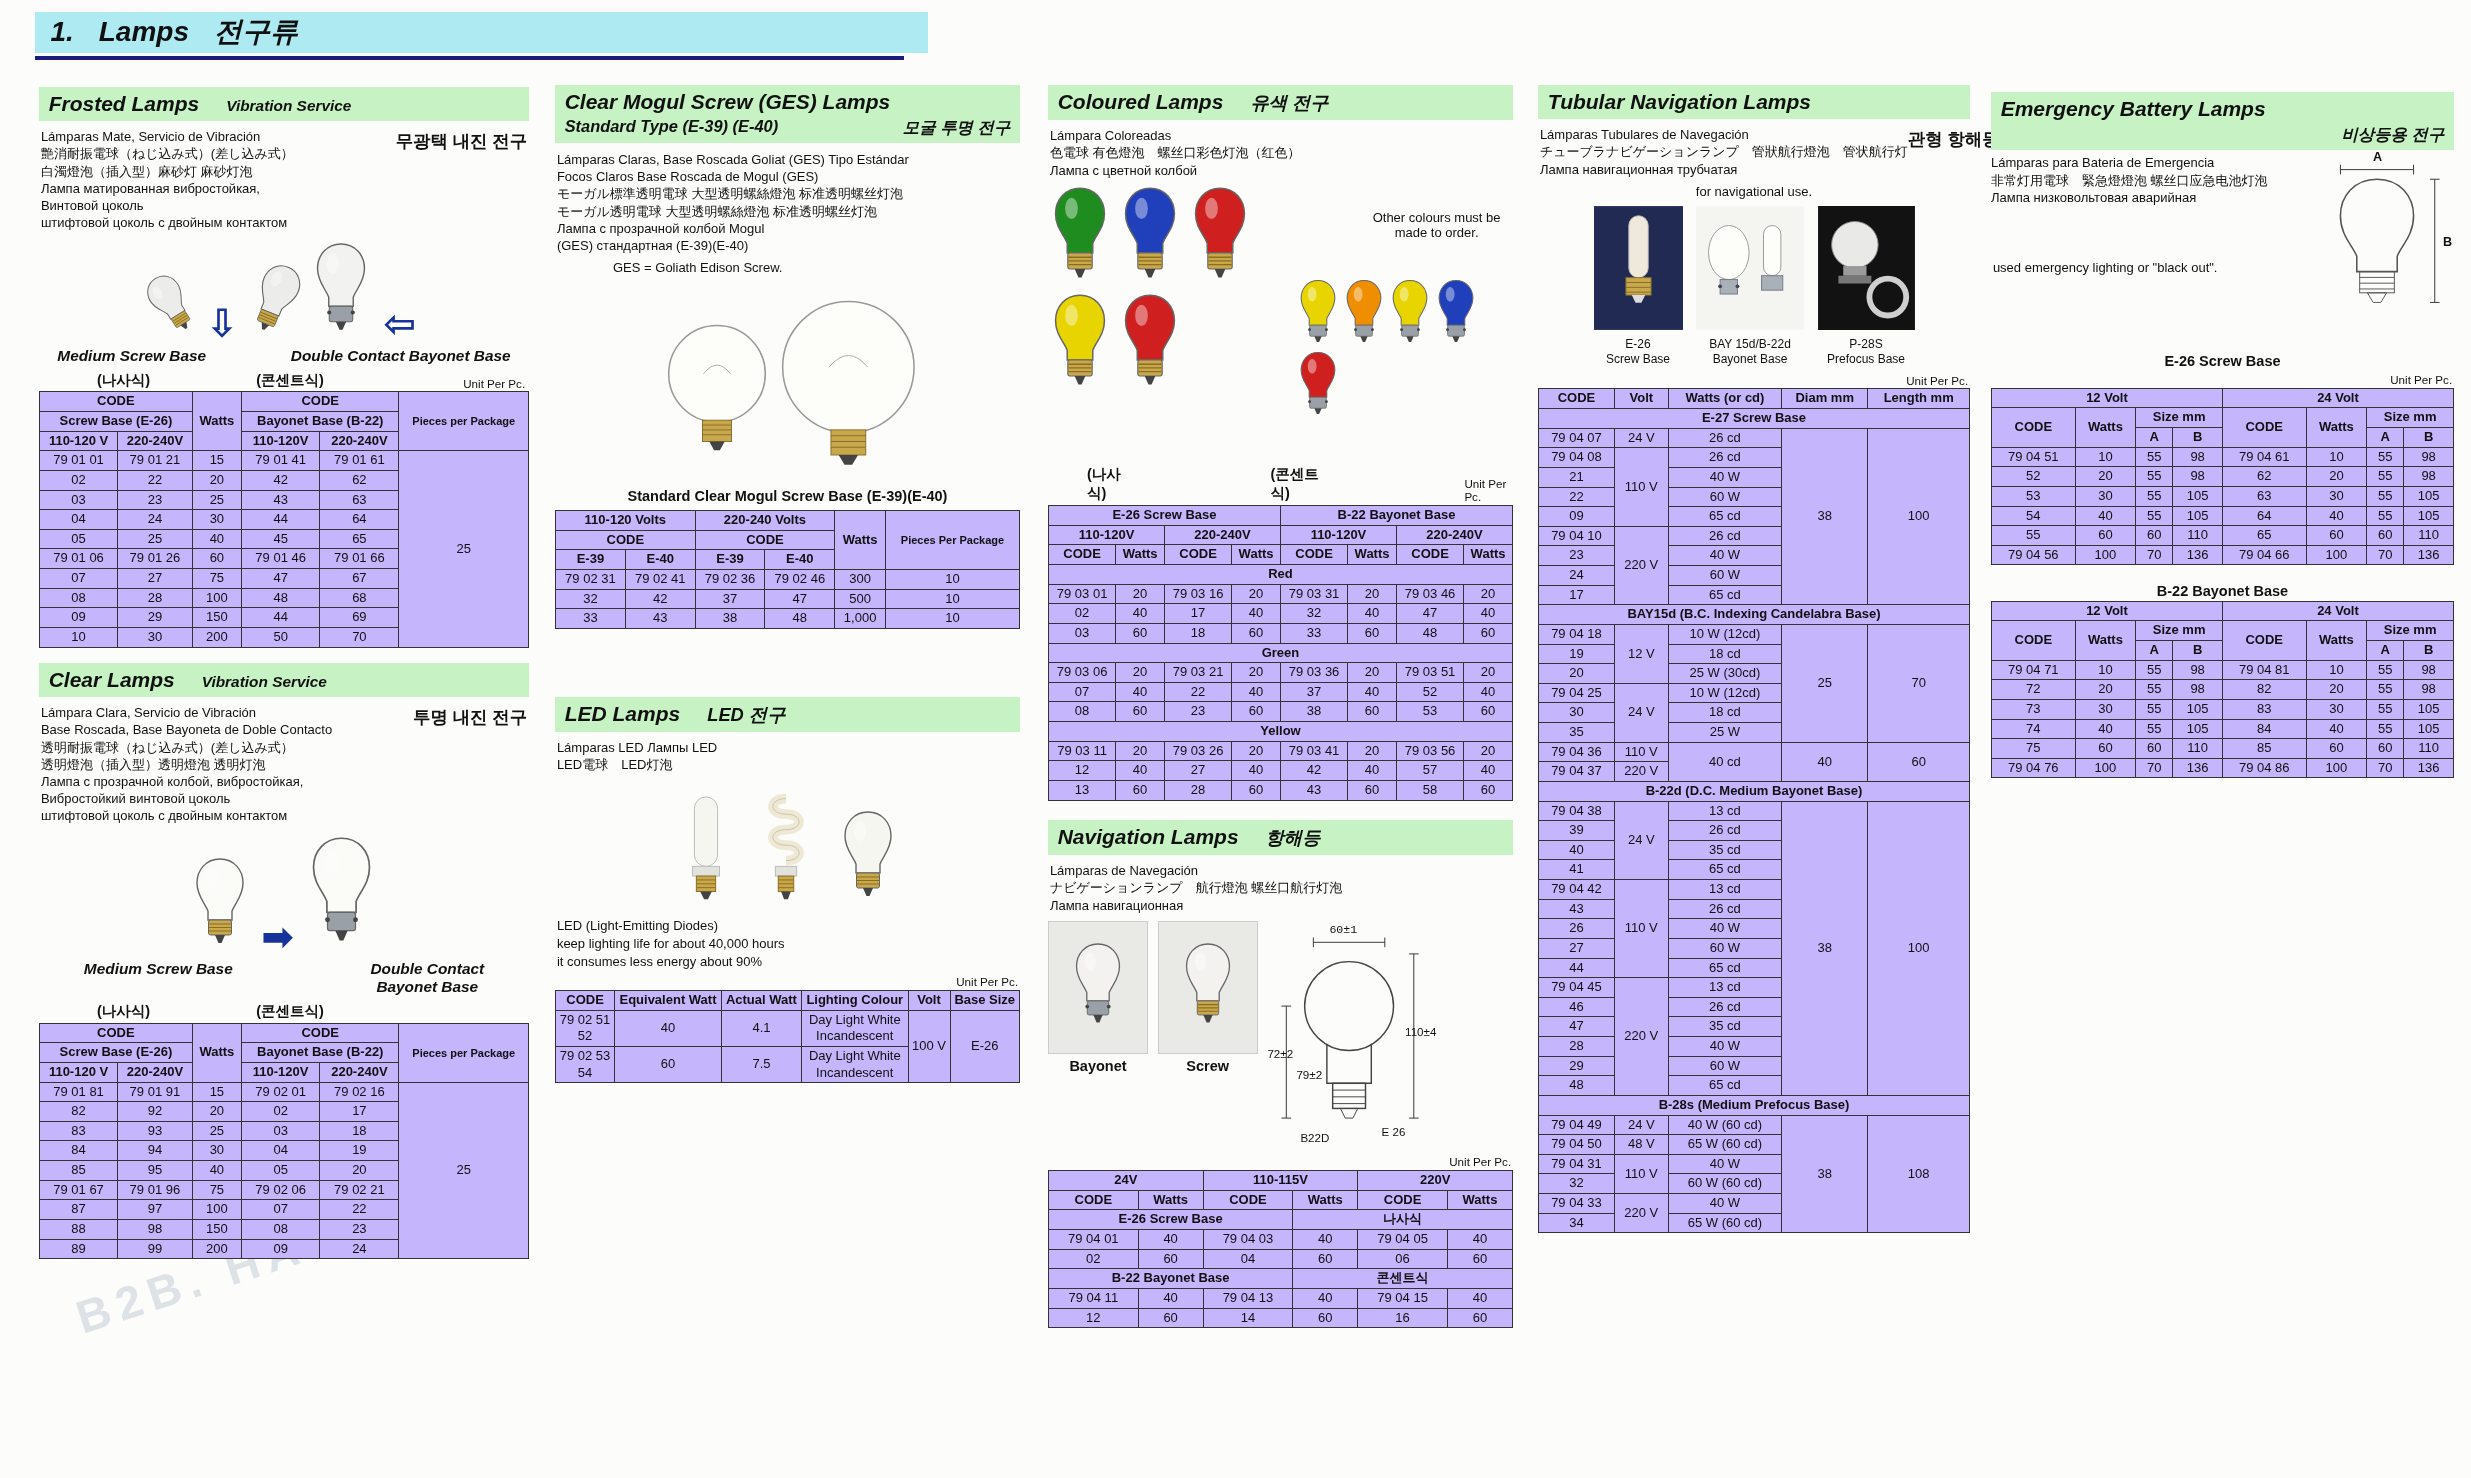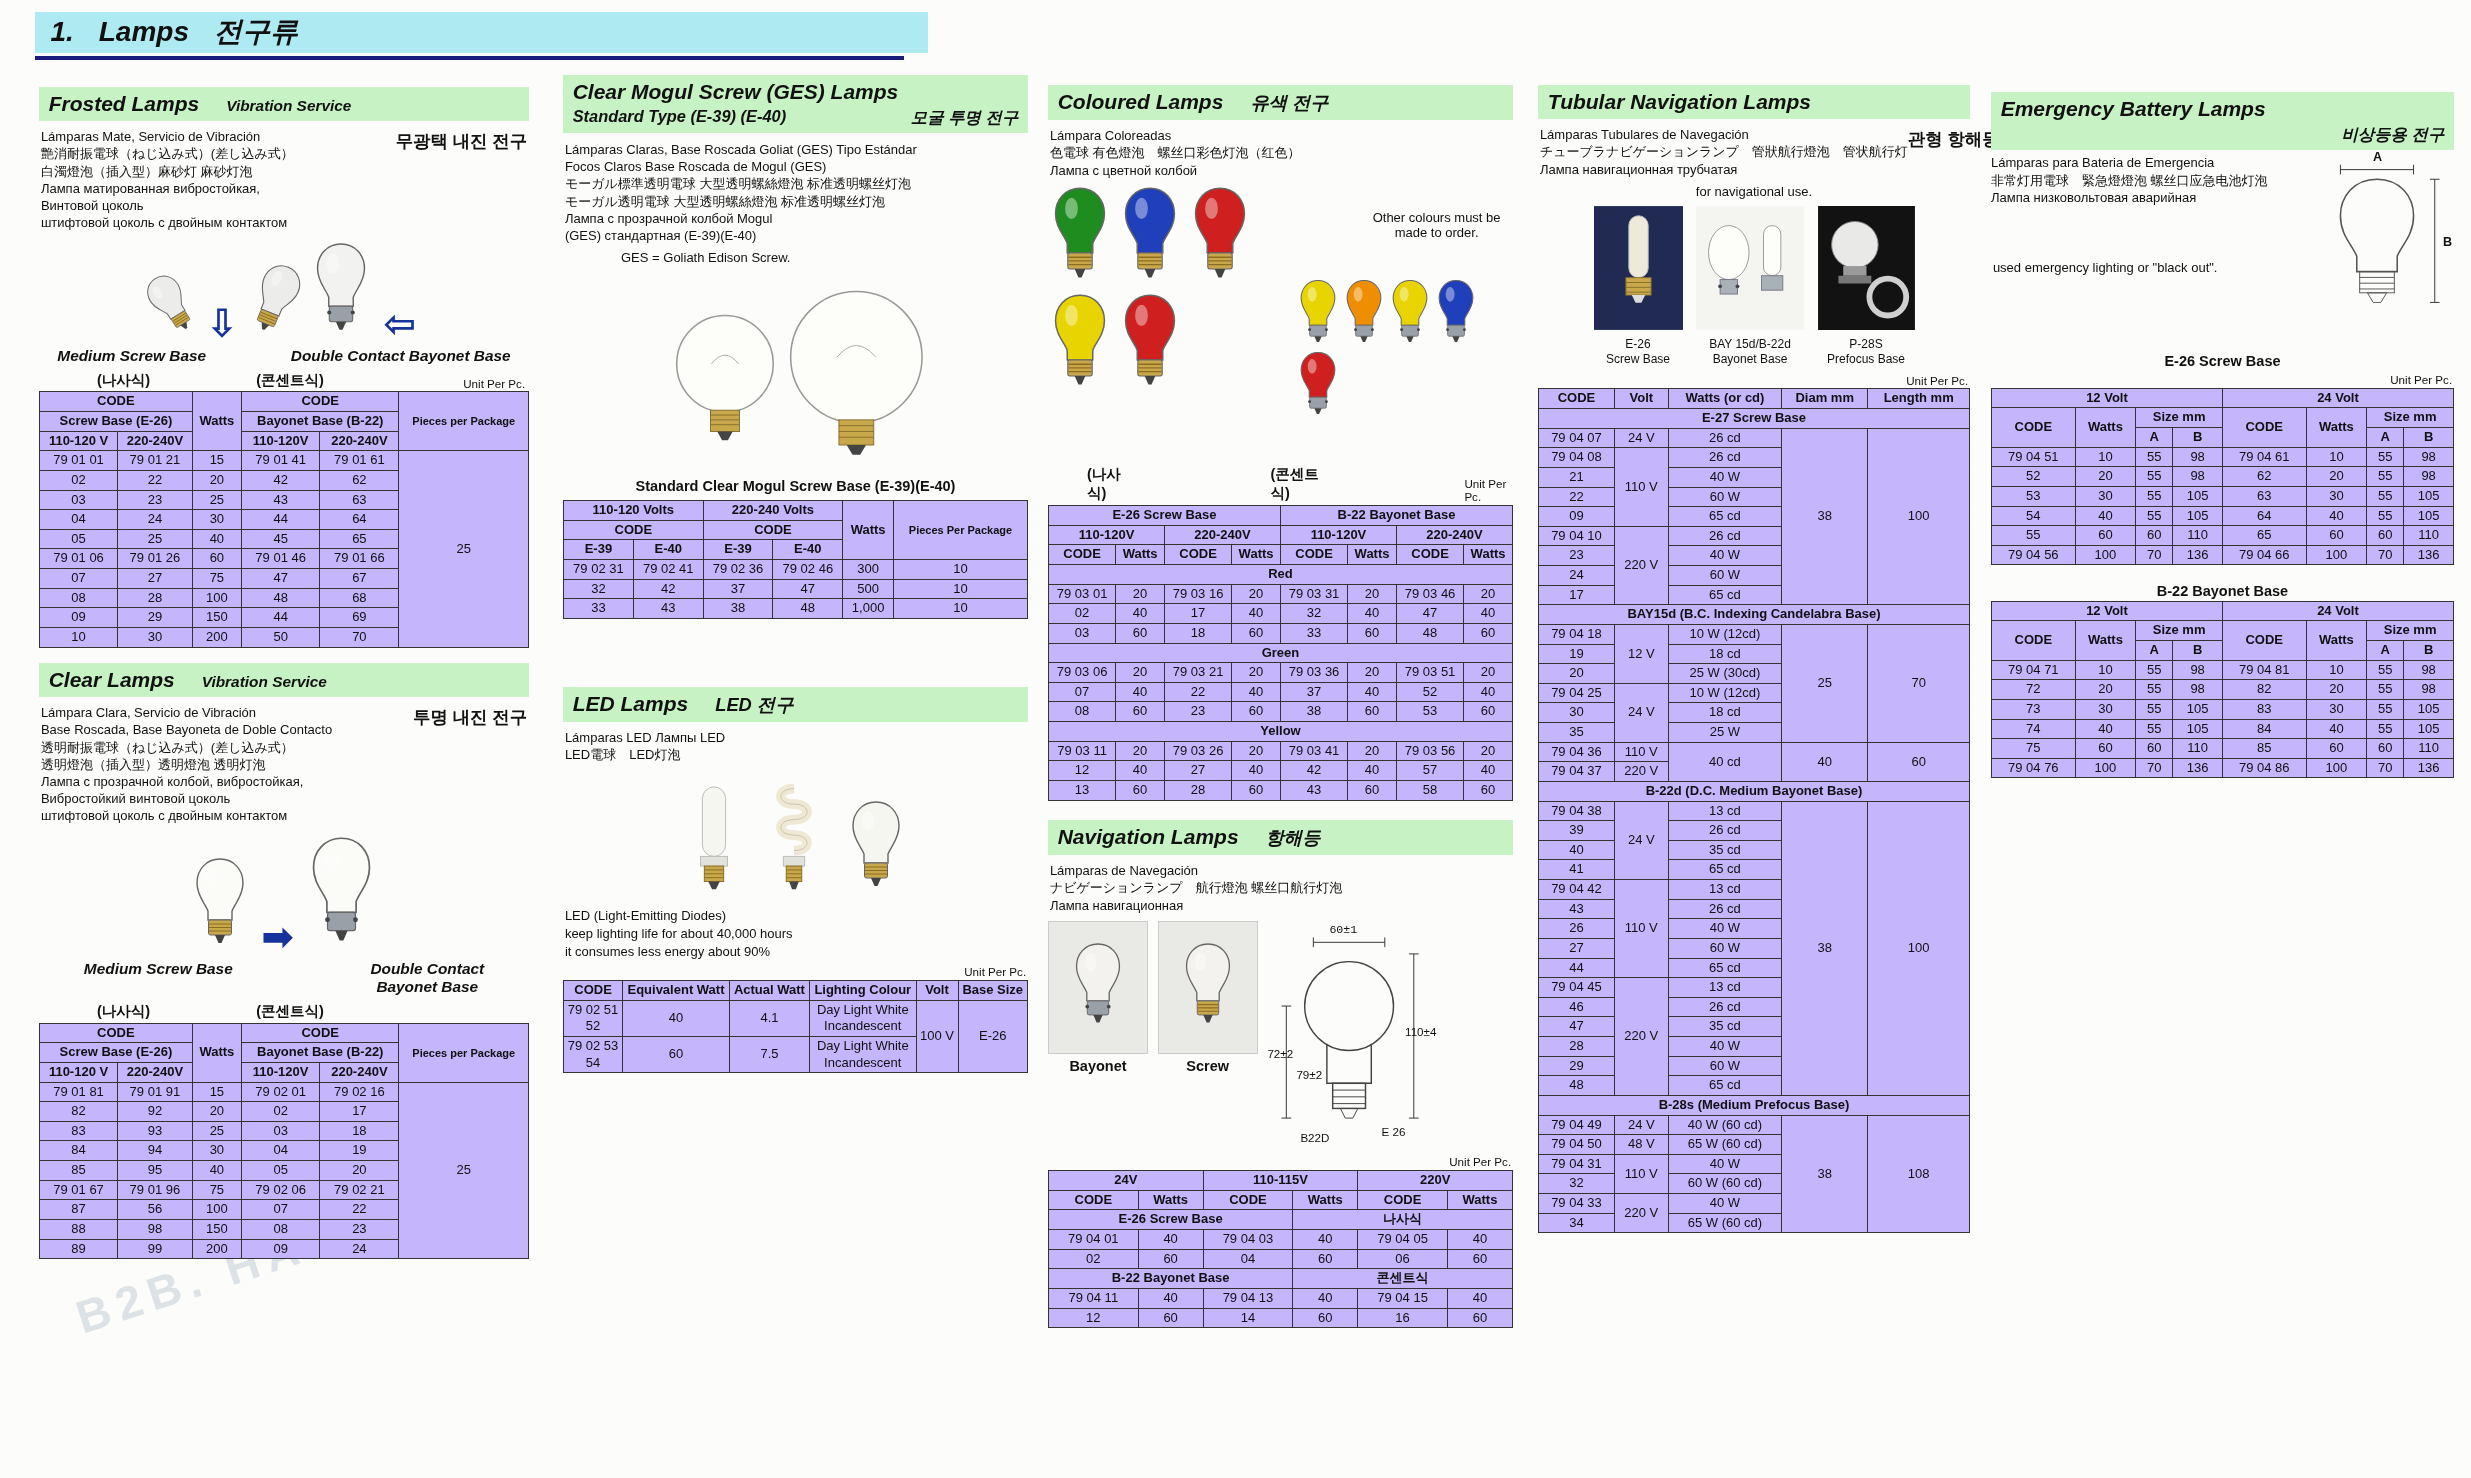--- a/index.html
+++ b/index.html
@@ -3,21 +3,21 @@
 <meta charset="utf-8">
 <style>
   *{box-sizing:border-box;margin:0;padding:0;}
   html,body{width:2472px;height:1478px;}
   body{background:#fcfcfa;font-family:"Liberation Sans","DejaVu Sans",sans-serif;color:#111;position:relative;overflow:hidden;}
   .titlebar{position:absolute;left:35px;top:11.6px;width:893px;height:41px;background:#aeeaf2;display:flex;align-items:center;gap:25px;padding-left:15.4px;font-weight:bold;font-style:italic;font-size:28px;}
   .title-underline{position:absolute;left:35px;top:56px;width:869px;height:3.9px;background:#1b1b7e;}
   .watermark{position:absolute;left:72px;top:1255px;transform:rotate(-18deg);font-size:46px;letter-spacing:7.7px;color:rgba(110,135,160,0.22);font-weight:bold;}
   .col{position:absolute;top:0;}
   #col1{left:39px;top:87px;width:490px;}
-  #col2{left:555px;top:75px;width:465px;margin-left:8px;}
+  #col2{left:555px;top:85px;width:465px;}
   #col3{left:1048px;top:85px;width:465px;}
   #col4{left:1538px;top:85px;width:432px;}
   #col5{left:1991px;top:92px;width:463px;}
   .sec-hdr{background:#c7f2c4;font-weight:bold;font-style:italic;font-size:21px;padding:4.8px 9.7px;display:flex;align-items:baseline;gap:27px;}
   .sec-hdr .sub{font-size:15.4px;}
   .sec-hdr .ko{font-size:18.3px;}
   .sec-hdr.two{display:block;}
   .sec-hdr.two .line2{display:flex;justify-content:space-between;font-size:16.4px;margin-top:2.9px;}
   .desc-row{display:flex;justify-content:space-between;margin:7.7px 1.9px 3.9px;font-size:13px;line-height:1.32;}
   .desc div{white-space:nowrap;}
@@ -321,21 +321,21 @@
             </tr>
             <tr class="grp">
               <td>79 01 67</td>
               <td>79 01 96</td>
               <td>75</td>
               <td>79 02 06</td>
               <td>79 02 21</td>
             </tr>
             <tr>
               <td>87</td>
-              <td>56</td>
+              <td>97</td>
               <td>100</td>
               <td>07</td>
               <td>22</td>
             </tr>
             <tr>
               <td>88</td>
               <td>98</td>
               <td>150</td>
               <td>08</td>
               <td>23</td>

